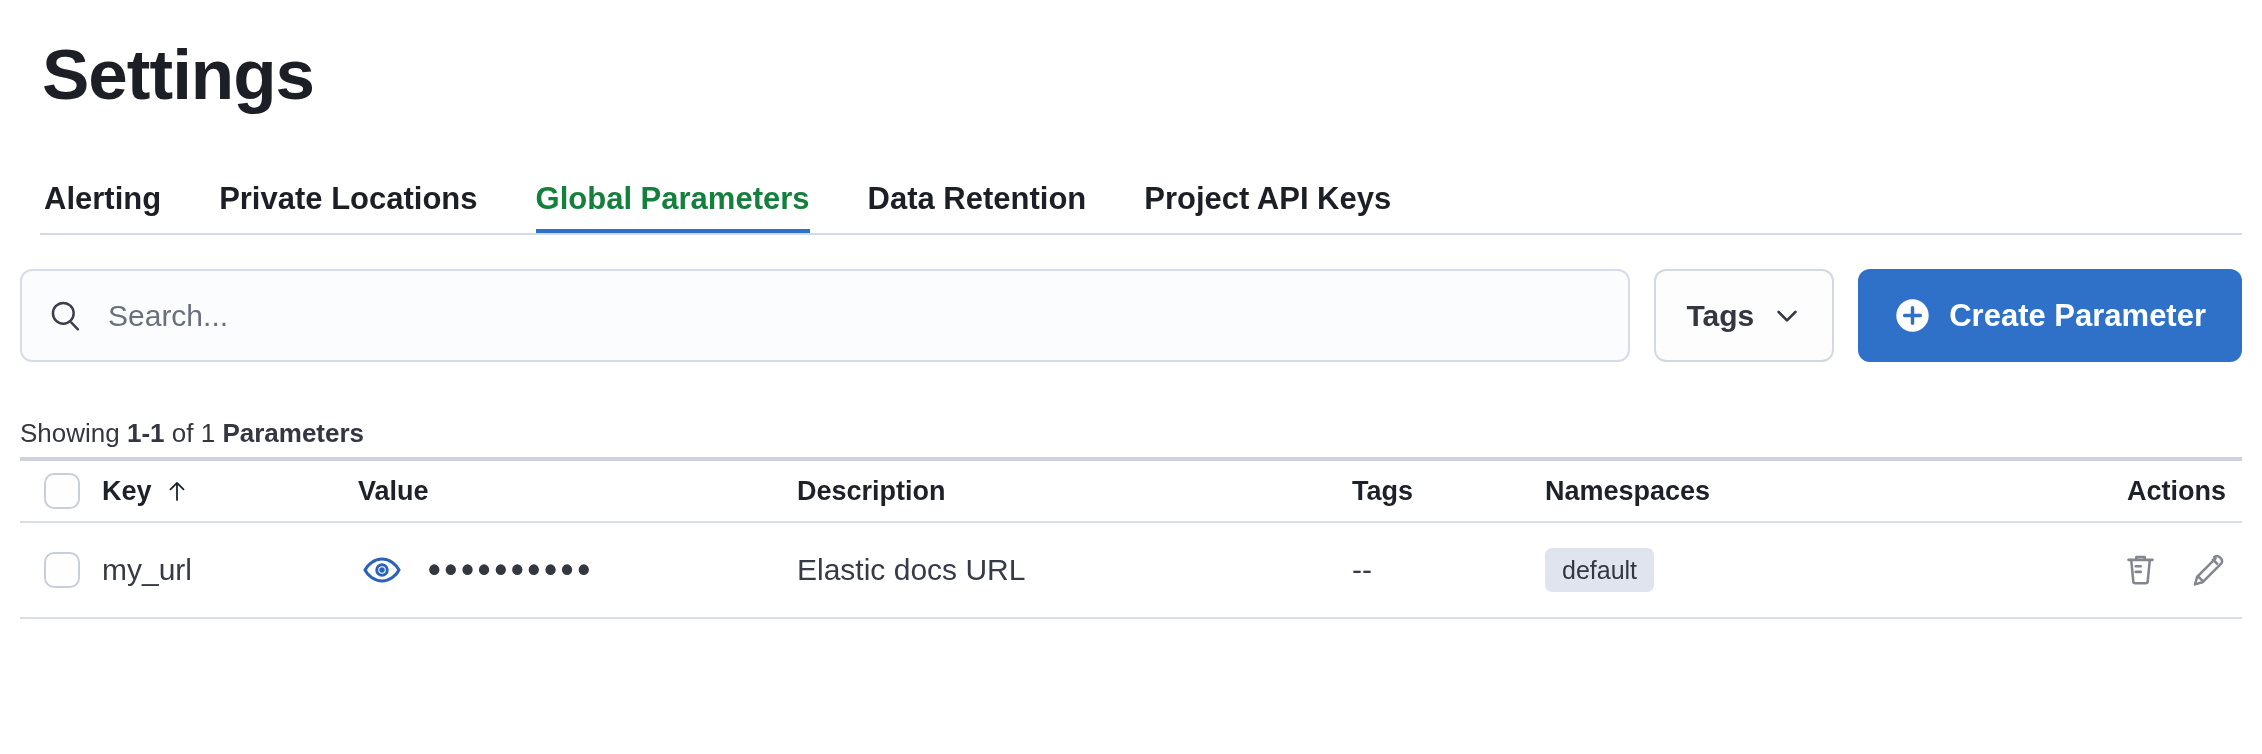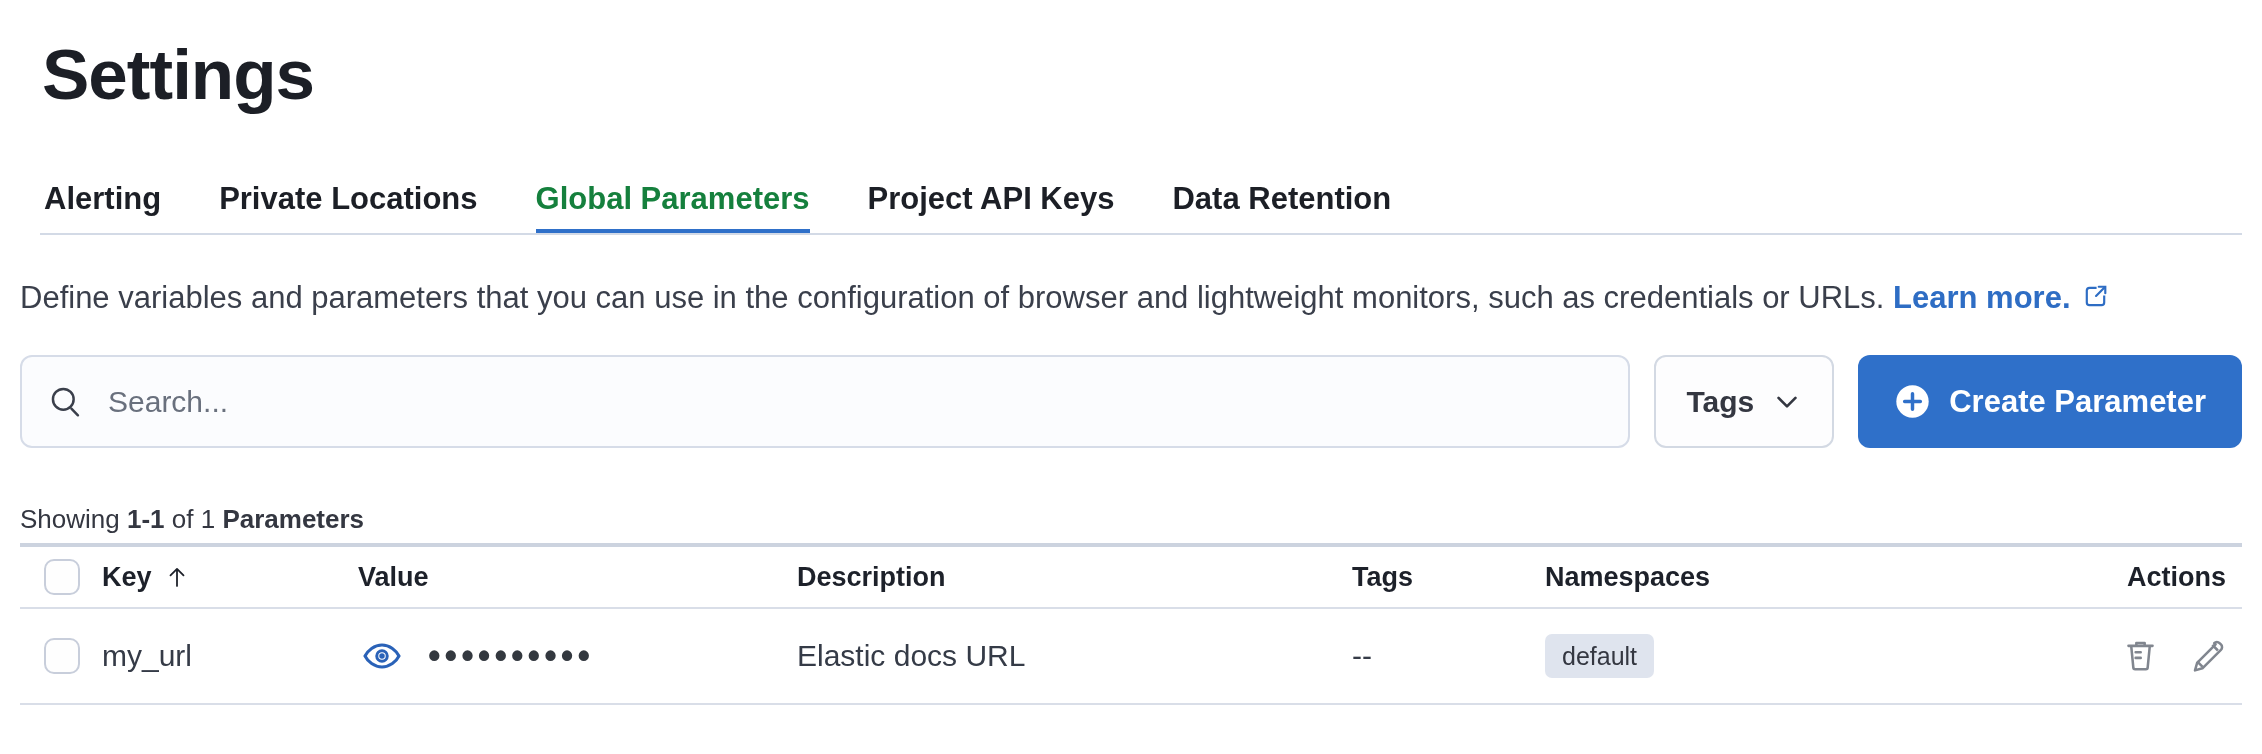--- a/index.html
+++ b/index.html
@@ -71,33 +71,26 @@
 
 <div class="page-header">
   <h1 class="page-title">Settings</h1>
 </div>
 
 <div class="tabs-wrap">
   <div class="tabs">
     <div class="tab">Alerting</div>
     <div class="tab">Private Locations</div>
     <div class="tab active">Global Parameters</div>
+    <div class="tab">Data Retention</div>
     <div class="tab">Project API Keys</div>
-    <div class="tab">Data Retention</div>
   </div>
 </div>
 
 <div class="body">
-  <p class="description"><span>Define variables and parameters that you can use in the configuration of browser and lightweight monitors, such as credentials or URLs.</span>
-    <a href="#"><span>Learn more.</span><span class="ext-icon"><svg viewBox="0 0 16 16" fill="none" stroke="currentColor" stroke-width="1.2">
-            <path d="M8.6 3.2H4.7c-.9 0-1.5.6-1.5 1.5v6.6c0 .9.6 1.5 1.5 1.5h6.6c.9 0 1.5-.6 1.5-1.5V7.4"></path>
-            <path d="M9.8 2.6h3.6v3.6" stroke-linecap="round"></path>
-            <path d="M13.1 2.9 8.3 7.7" stroke-linecap="round"></path>
-          </svg></span></a>
-  </p>
 
   <div class="toolbar">
     <div class="search-box">
       <svg viewBox="0 0 16 16" fill="none" stroke="currentColor" stroke-width="1.1">
           <circle cx="6.8" cy="6.8" r="4.6"></circle>
           <path d="m10.4 10.9 2.9 3" stroke-linecap="round"></path>
         </svg>
       <input type="text" placeholder="Search..." style="">
     </div>
     <button class="tags-btn">

